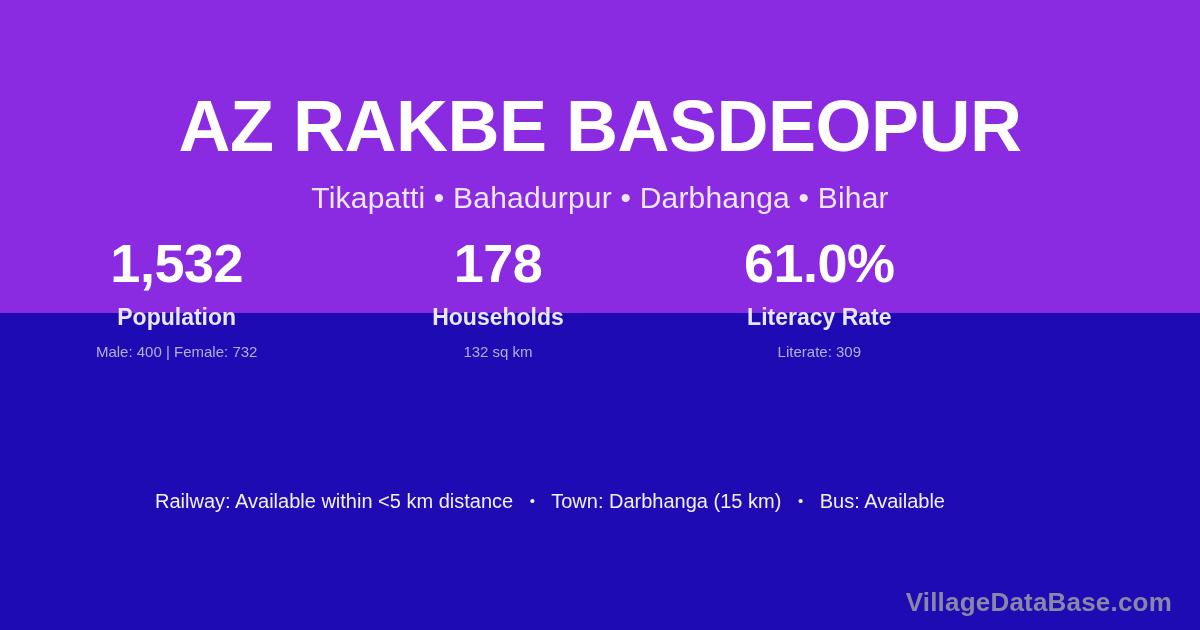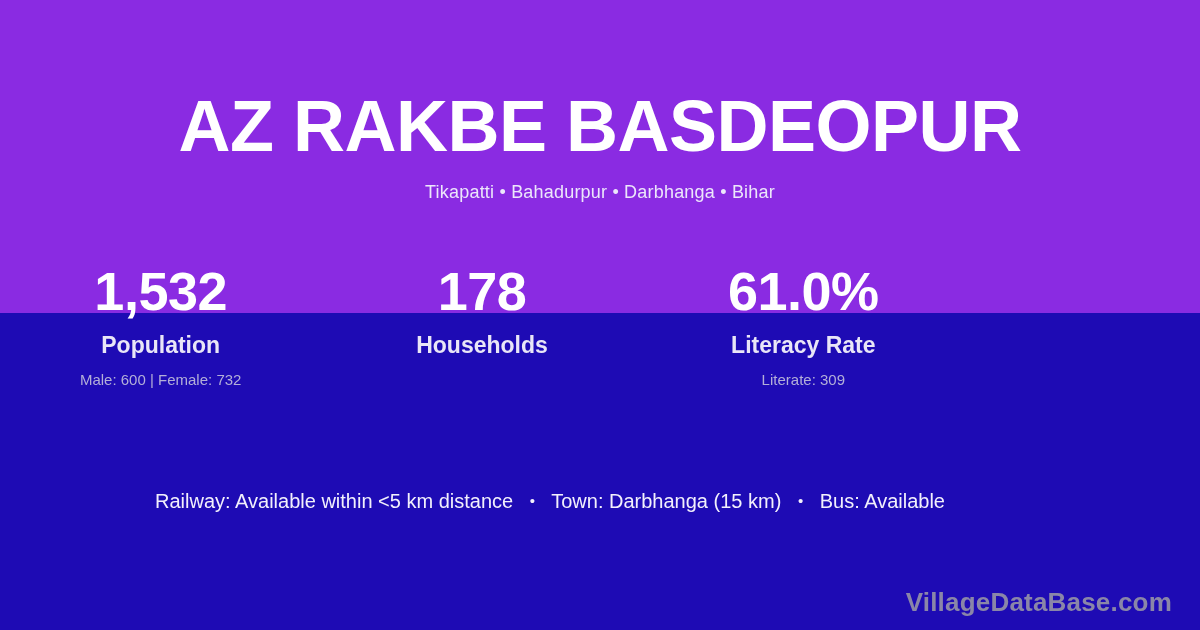--- a/index.html
+++ b/index.html
@@ -62,35 +62,36 @@
     top: 90px;
     left: 0;
     width: 1200px;
   }
   #village-subtitle {
     position: absolute;
     top: 183px;
     left: 0;
     width: 1200px;
     margin: 0;
-    font-size: 18px;
+    font-size: 30px;
     line-height: 1;
     font-weight: 400;
     color: #ece6fb;
     letter-spacing: 0.2px;
   }
 
   
   #stats-row {
     position: absolute;
     left: 0;
-    top: 263px;
+    top: 235px;
     width: 964px;
     display: flex;
     z-index: 5;
+    padding-left: 16px;
   }
   .stat-col {
     flex: 1 1 0;
     text-align: center;
   }
   .stat-value {
     font-size: 54px;
     line-height: 56px;
     font-weight: 800;
     color: #ffffff;
@@ -160,26 +161,27 @@
   <div id="header">
     <h1 id="village-title">AZ RAKBE BASDEOPUR</h1>
     <div id="village-subtitle">Tikapatti • Bahadurpur • Darbhanga • Bihar</div>
   </div>
 
   <div id="stats-row">
 
     <div class="stat-col">
       <div class="stat-value">1,532</div>
       <div class="stat-label">Population</div>
-      <div class="stat-sub">Male: 600 | Female: 732</div>
+      <div class="stat-sub">Male: 400 | Female: 732</div>
     </div>
 
     <div class="stat-col">
       <div class="stat-value">178</div>
       <div class="stat-label">Households</div>
+      <div class="stat-sub">132 sq km</div>
     </div>
 
     <div class="stat-col">
       <div class="stat-value">61.0%</div>
       <div class="stat-label">Literacy Rate</div>
       <div class="stat-sub">Literate: 309</div>
     </div>
 
   </div>
 

